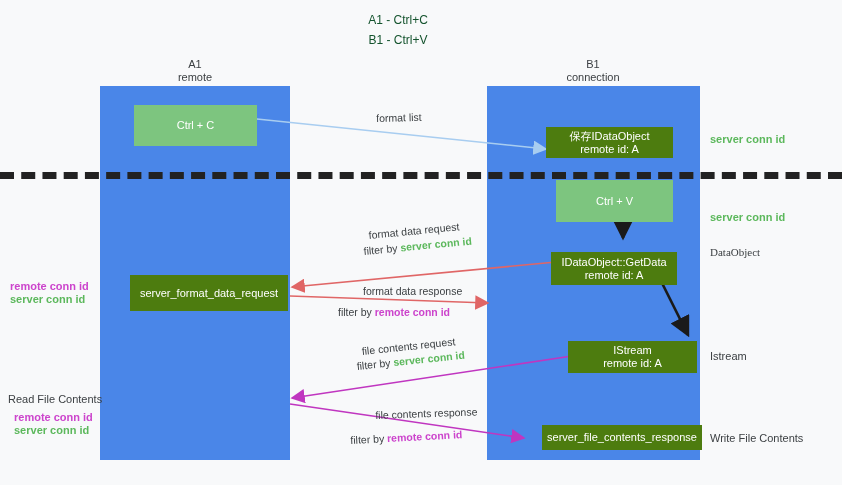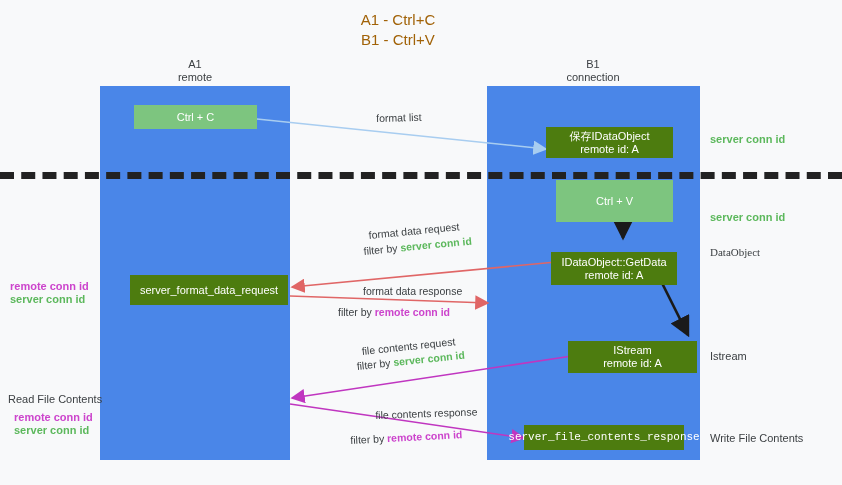--- a/index.html
+++ b/index.html
@@ -8,21 +8,21 @@
     background:#f8f9fa;
     font-family:"Liberation Sans","DejaVu Sans",sans-serif;
     position:relative;overflow:hidden;
     color:#3c4043;
   }
   .stage{position:absolute;inset:0;}
   svg.edges{position:absolute;left:0;top:0;width:842px;height:485px;pointer-events:none;}
 
   .title{
     position:absolute;left:0;top:10px;width:796px;text-align:center;
-    font-size:15px;line-height:20px;color:#a16207;white-space:pre-line;
+    font-size:12px;line-height:20px;color:#14532d;white-space:pre-line;
   }
 
   .lane{position:absolute;background:#4a86e8;}
   .lane-head{
     position:absolute;text-align:center;font-size:11px;line-height:13px;
     color:#3c4043;white-space:pre-line;
   }
 
   .node{
     position:absolute;box-sizing:border-box;
@@ -90,38 +90,38 @@
 
     <line x1="556" y1="262" x2="292" y2="287" stroke="#e06666" stroke-width="1.6" marker-end="url(#ah-red)"></line>
     <line x1="290" y1="296" x2="488" y2="303" stroke="#e06666" stroke-width="1.6" marker-end="url(#ah-red)"></line>
 
     <line x1="572" y1="356" x2="292" y2="398" stroke="#c036c0" stroke-width="1.6" marker-end="url(#ah-mag)"></line>
     <line x1="290" y1="404" x2="524" y2="438" stroke="#c036c0" stroke-width="1.6" marker-end="url(#ah-mag)"></line>
   </svg>
 
   <div class="dashline" style="top:172px;"></div>
 
-  <div class="node green" style="left:134px;top:105px;width:123px;height:24px;">Ctrl + C</div>
+  <div class="node green" style="left:134px;top:105px;width:123px;height:41px;">Ctrl + C</div>
 
   <div class="node orange" style="left:546px;top:127px;width:127px;height:31px;">保存IDataObject
 remote id: A</div>
 
   <div class="node green" style="left:556px;top:180px;width:117px;height:42px;">Ctrl + V</div>
 
   <div class="node orange" style="left:551px;top:252px;width:126px;height:33px;">IDataObject::GetData
 remote id: A</div>
 
-  <div class="node orange" style="left:130px;top:275px;width:158px;height:30px;">server_format_data_request</div>
+  <div class="node orange" style="left:130px;top:275px;width:158px;height:36px;">server_format_data_request</div>
 
 
   <div class="node orange" style="left:568px;top:341px;width:129px;height:32px;">IStream
 remote id: A</div>
 
 
-  <div class="node orange" style="left:524px;top:425px;width:160px;height:25px;font-family:Liberation Mono, monospace;">server_file_contents_response</div>
+  <div class="node orange" style="left:542px;top:425px;width:160px;height:25px;">server_file_contents_response</div>
 
   <div class="edge-label" style="left:376px;top:111px;transform:rotate(-1.5deg);">format list</div>
 
   <div class="edge-label" style="left:368px;top:228px;transform:rotate(-5.5deg);">format data request</div>
   <div class="edge-label" style="left:363px;top:244px;transform:rotate(-5.5deg);"><span>filter by </span><span class="g">server conn id</span></div>
 
   <div class="edge-label" style="left:363px;top:284px;">format data response</div>
   <div class="edge-label" style="left:338px;top:305px;"><span>filter by </span><span class="m">remote conn id</span></div>
 
   <div class="edge-label" style="left:361px;top:344px;transform:rotate(-6deg);">file contents request</div>

